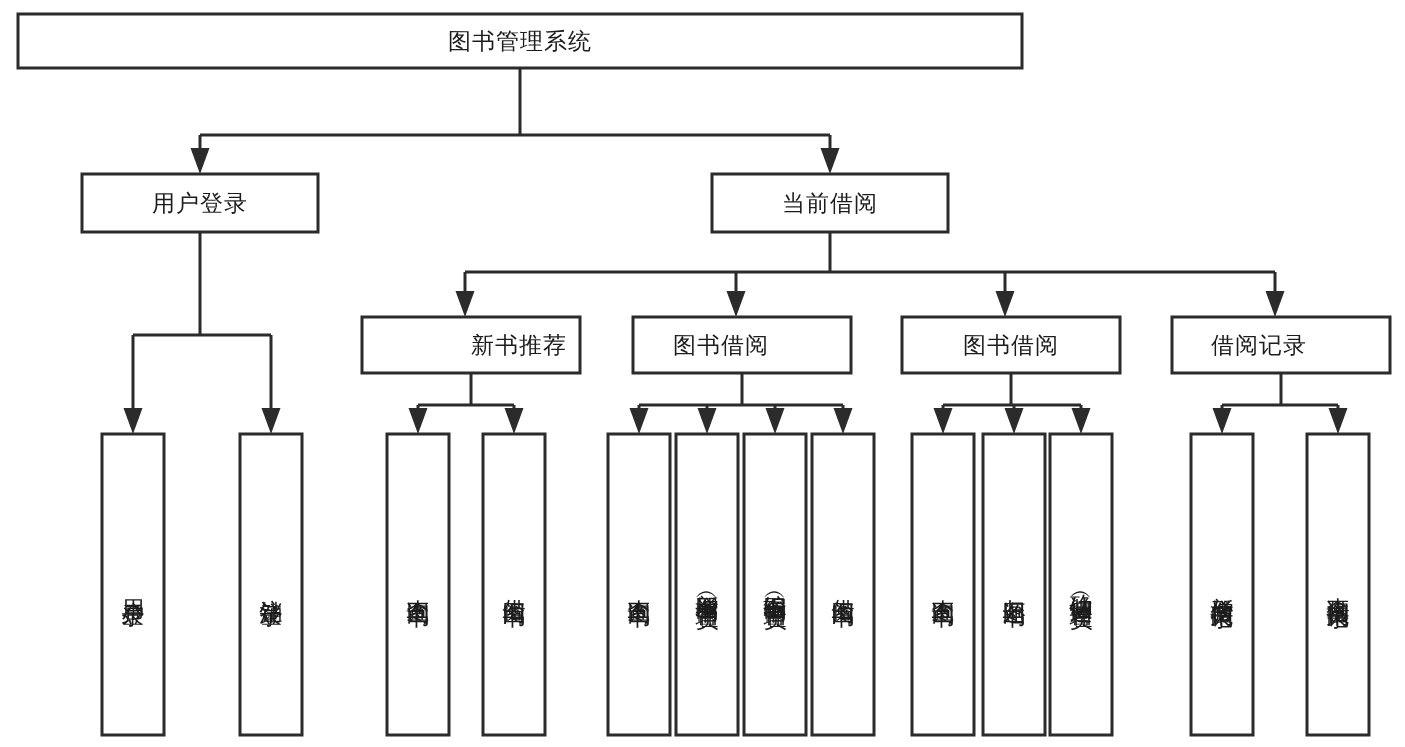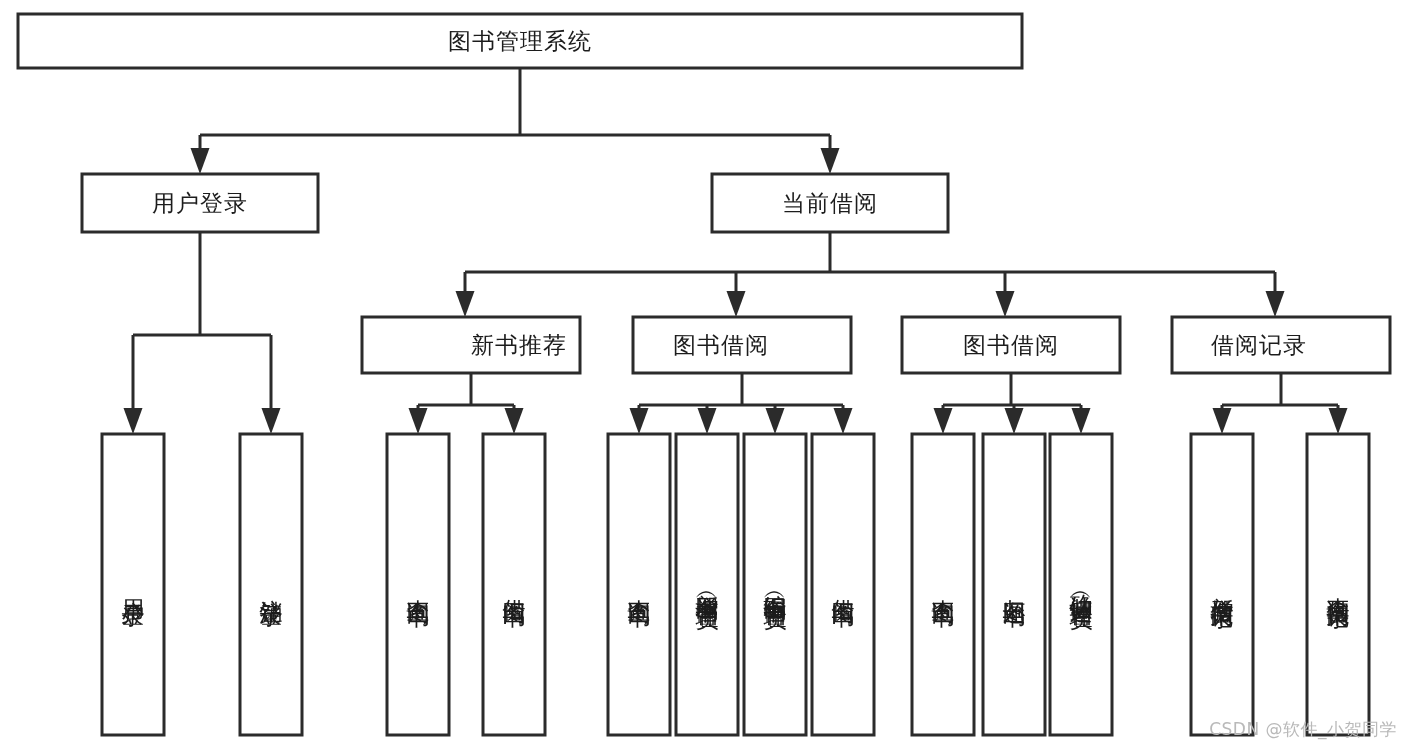--- a/index.html
+++ b/index.html
@@ -199,15 +199,14 @@
       <div class="vlabel-wrap" style="left: 676px; top: 434px; width: 62px; height: 301px;">新增图书（管理员）</div>
       <div class="vlabel-wrap" style="left: 744px; top: 434px; width: 62px; height: 301px;">编辑图书（管理员）</div>
       <div class="vlabel-wrap" style="left: 812px; top: 434px; width: 62px; height: 301px;">借阅图书</div>
       <div class="vlabel-wrap" style="left: 912px; top: 434px; width: 62px; height: 301px;">查询图书</div>
       <div class="vlabel-wrap" style="left: 983px; top: 434px; width: 62px; height: 301px;">归还图书</div>
       <div class="vlabel-wrap" style="left: 1050px; top: 434px; width: 62px; height: 301px;">确认归还（管理员）</div>
       <div class="vlabel-wrap" style="left: 1191px; top: 434px; width: 62px; height: 301px;">新增借阅记录</div>
       <div class="vlabel-wrap" style="left: 1307px; top: 434px; width: 62px; height: 301px;">查询借阅记录</div>
     </div>
 
-  <div id="watermark">CSDN @软件_小贺同学</div>
 
 </div>
 
 </body></html>

